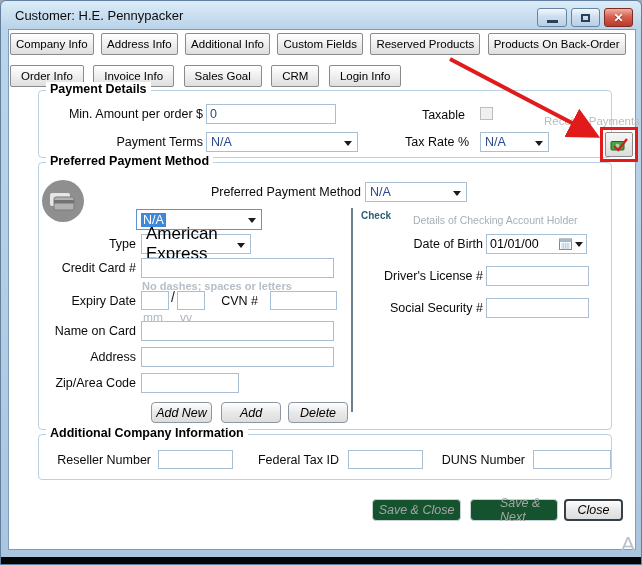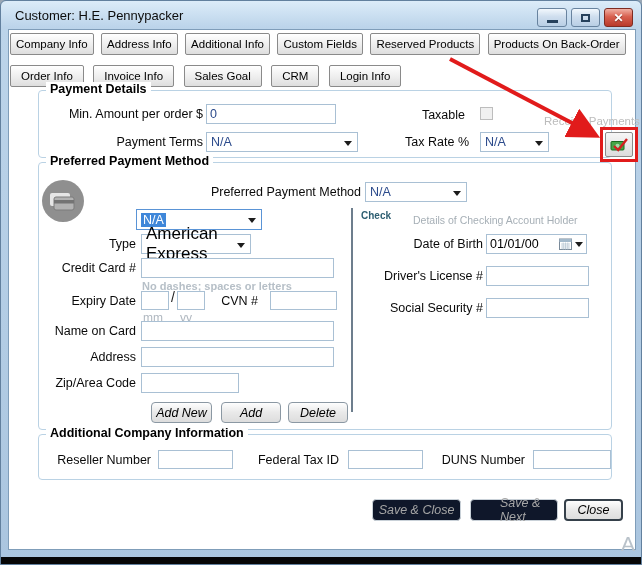--- a/index.html
+++ b/index.html
@@ -41,21 +41,21 @@
   .combo.blueval .val{color:var(--value_blue,#2b4a8b);}
   .combo.focused{border-color:#5a94d6;}
   .combo.focused .val{background:#3f87d9;color:#fff;padding:0 2px;}
   .checkbox{position:absolute;width:13px;height:13px;border:1px solid #bdbdbd;background:#f0f0f0;}
   .hint{position:absolute;font-size:11px;color:#b6bfc7;white-space:nowrap;font-weight:bold;}
   .tiny{position:absolute;font-size:12px;color:#b0b8c0;text-align:right;}
   .gray-note{position:absolute;font-size:11.5px;color:#bcbcbc;white-space:nowrap;}
   .btn{position:absolute;height:22px;background:linear-gradient(#fefefe,#e9e9e9 50%,#dddddd);
     border:1px solid #8b98a3;border-radius:4px;font-size:12.5px;color:#000;
     display:flex;align-items:center;justify-content:center;cursor:pointer;font-family:"Liberation Sans",sans-serif;font-style:italic;}
-  .btn.disabled{color:#a5a5a5;border-color:#c9d1d8;background:#0f172a;cursor:default;}
+  .btn.disabled{color:#a5a5a5;border-color:#c9d1d8;background:#14532d;cursor:default;}
   .btn.default{border:2px solid #35404a;}
   .vdivider{position:absolute;width:2px;background:#6d7e8d;}
   .check-title{position:absolute;font-size:10px;font-weight:bold;color:var(--check_title,#2e5f72);}
   .check-sub{position:absolute;font-size:10.5px;color:#a6afb6;white-space:nowrap;}
   .dobfield{position:absolute;border:1px solid #a9c0d4;background:#fff;height:20px;display:flex;align-items:center;
     padding:0 3px;font-size:12.5px;color:#000;}
   .dob-cal{margin-left:auto;display:flex;align-items:center;gap:3px;}
   .slash{position:absolute;font-size:14px;color:#222;}
   .iconbtn{position:absolute;border:1px solid #8a8a8a;border-radius:2px;background:linear-gradient(#f6f6f6,#dcdcdc);
     display:flex;align-items:center;justify-content:center;cursor:pointer;}

